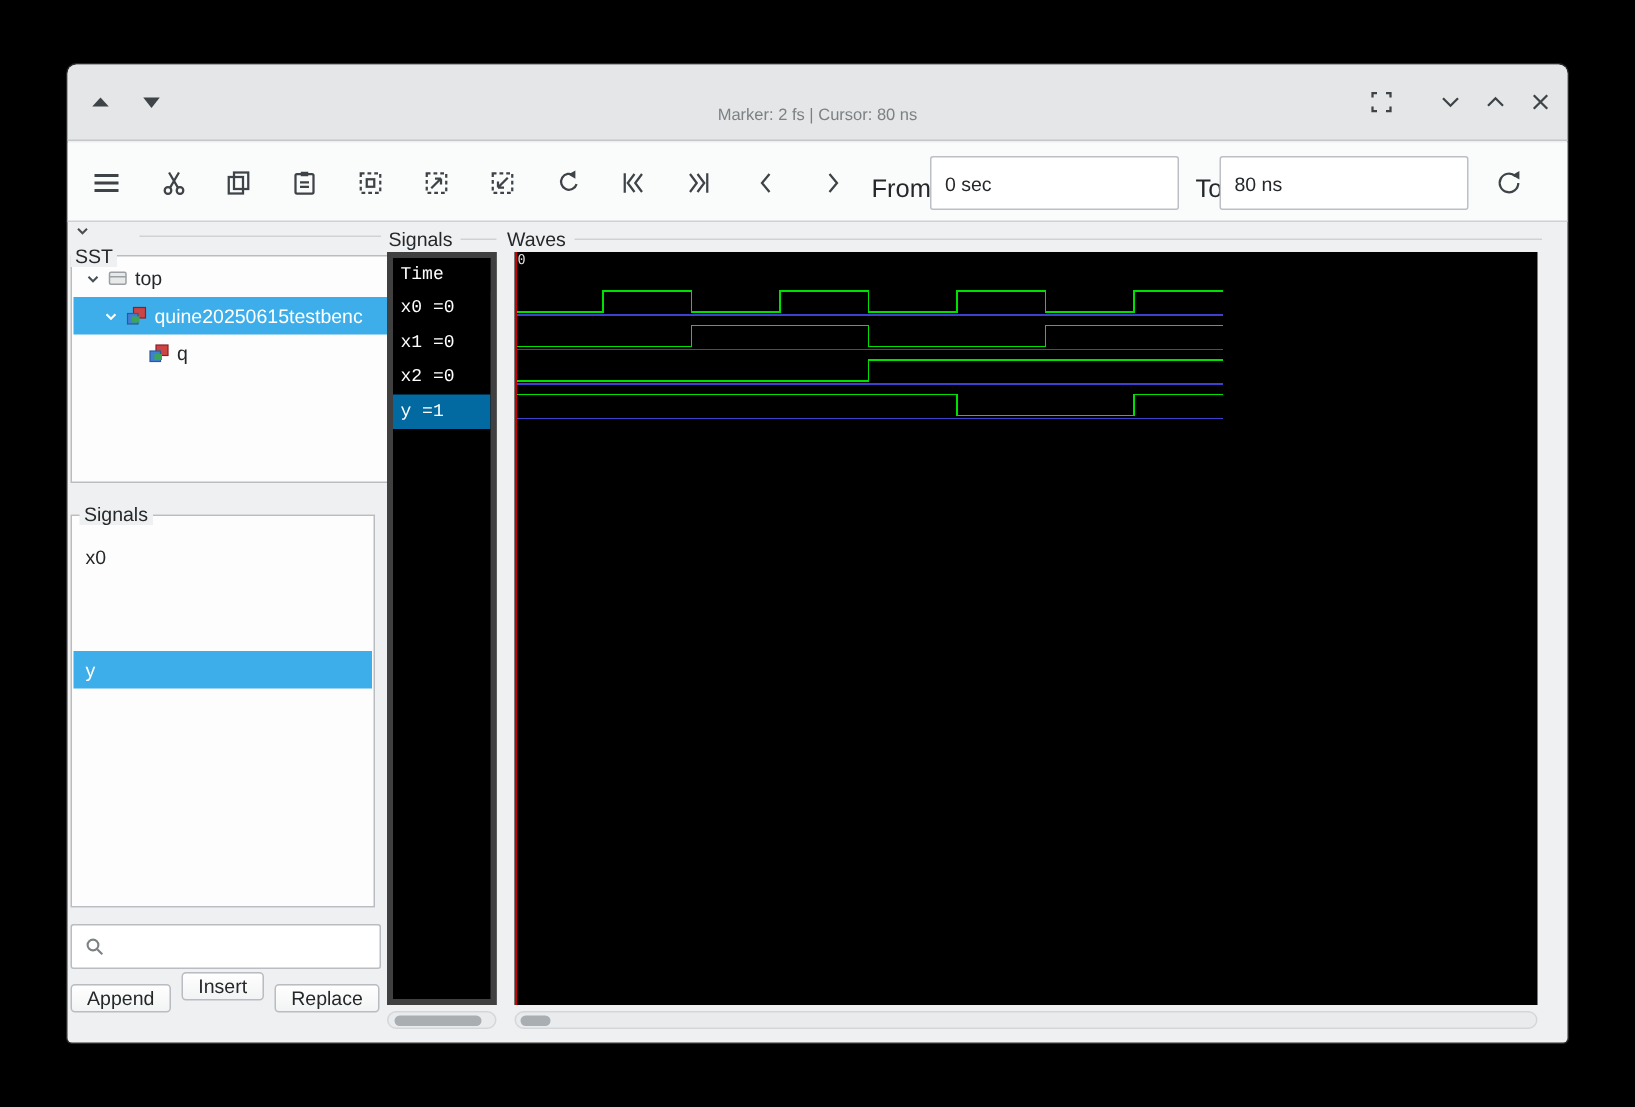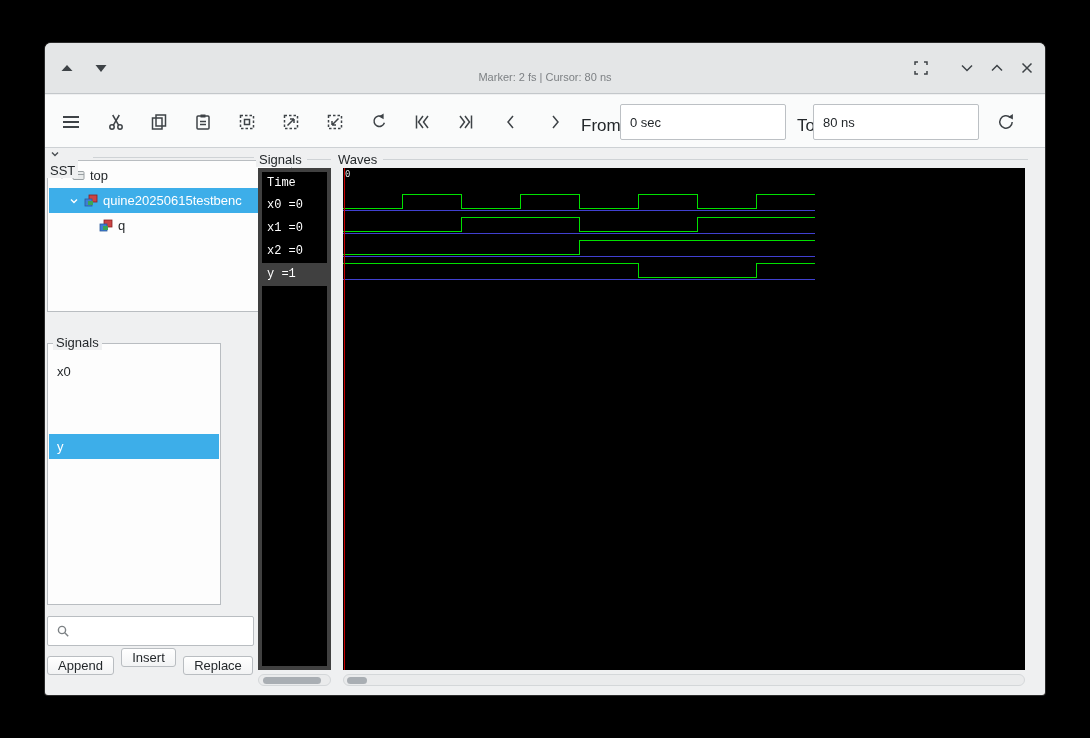--- a/index.html
+++ b/index.html
@@ -47,21 +47,21 @@
   .btn { position:absolute; height:19px; background:linear-gradient(#ffffff,#f2f3f4);
          border:1px solid #b9bdc1; border-radius:3px; font-size:13px; color:#24282b;
          display:flex; align-items:center; justify-content:center; }
 
   .siglist { position:absolute; background:#000; border:4px solid #404040;
              font-family:"Liberation Mono","DejaVu Sans Mono",monospace;
              font-size:12px; color:#fff; overflow:hidden; }
   .sig-header { position:absolute; left:0; right:0; top:0; height:22px; line-height:22px;
                 padding-left:5px; background:#000; }
   .sig-row { position:absolute; left:0; right:0; height:23px; line-height:23px; padding-left:5px; }
-  .sig-row.selected { background:#404040; }
+  .sig-row.selected { background:#0369a1; }
 
   .wavepanel { position:absolute; background:#000; overflow:hidden; }
   .wave-origin { position:absolute; left:2px; top:1px; color:#ddd; font-size:9px;
                  font-family:"DejaVu Sans Mono",monospace; z-index:2; }
 
   .scroll-track { position:absolute; height:12px; background:#eaebec;
                   border:1px solid #d4d7d9; border-radius:6px; }
   .scroll-thumb { position:absolute; top:2px; height:7px; background:#a9aeb3; border-radius:3.5px; }
 
   svg.ic { stroke:#3e4347; fill:none; stroke-width:1.5; }
@@ -194,21 +194,21 @@
   <div class="main">
 
     <div class="frame-label" style="left:2px;top:1px">
       <svg width="10" height="10">
           <path d="M2 3.5 L5 6.5 L8 3.5" fill="none" stroke="#4a4f53" stroke-width="1.4"></path>
         </svg>
       <span>SST</span>
     </div>
     <div class="frame-line" style="left:48px;top:9px;width:161px"></div>
 
-    <div class="box" style="left:2px;top:12px;width:245px;height:152px">
+    <div class="box" style="left:2px;top:22px;width:245px;height:152px">
       <div class="tree-row" style="top:2px">
         <span style="margin-left:8px;display:flex">
           <svg width="10" height="10">
               <path d="M2 3.5 L5 6.5 L8 3.5" fill="none" stroke="#4a4f53" stroke-width="1.4"></path>
             </svg>
           </span>
         <span style="margin-left:5px;display:flex">
           <svg width="13" height="13">
               <rect x="1" y="2.5" width="11" height="8" rx="1" fill="#e8eaea" stroke="#9aa0a3"></rect>
               <line x1="1" y1="5.5" x2="12" y2="5.5" stroke="#9aa0a3"></line>
@@ -239,21 +239,21 @@
               <rect x="4" y="7" width="5" height="4" fill="#3aa657"></rect>
             </svg>
           </span>
         <span style="margin-left:5px">q</span>
       </div>
     </div>
 
     <div class="frame-label" style="left:8px;top:187px">
       <span>Signals</span>
     </div>
-    <div class="box" style="left:2px;top:195px;width:174px;height:262px">
+    <div class="box" style="left:2px;top:195px;width:203px;height:262px">
       <div class="list-row" style="top:15px">x0</div>
       <div class="list-row selected" style="top:90px">y</div>
     </div>
 
     <div class="search-entry" style="left:2px;top:468px;width:207px;height:30px">
       <svg width="14" height="14">
         <circle cx="6" cy="6" r="3.6" fill="none" stroke="#7c8184" stroke-width="1.4"></circle>
         <line x1="8.8" y1="8.8" x2="12.2" y2="12.2" stroke="#7c8184" stroke-width="1.4"></line>
         </svg>
     </div>

